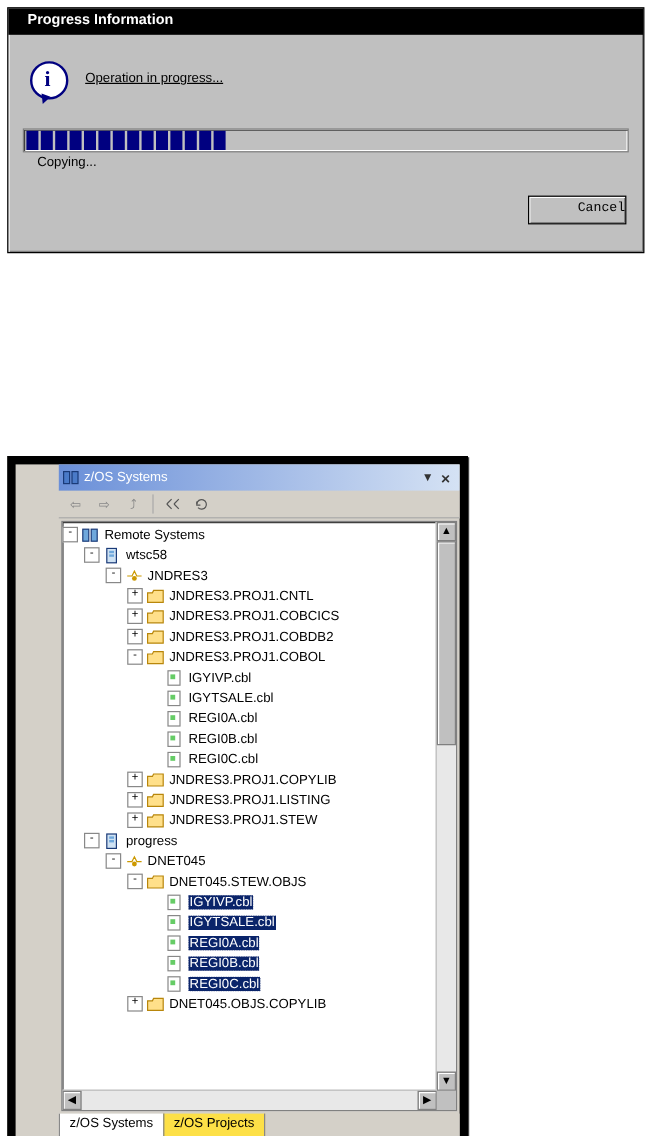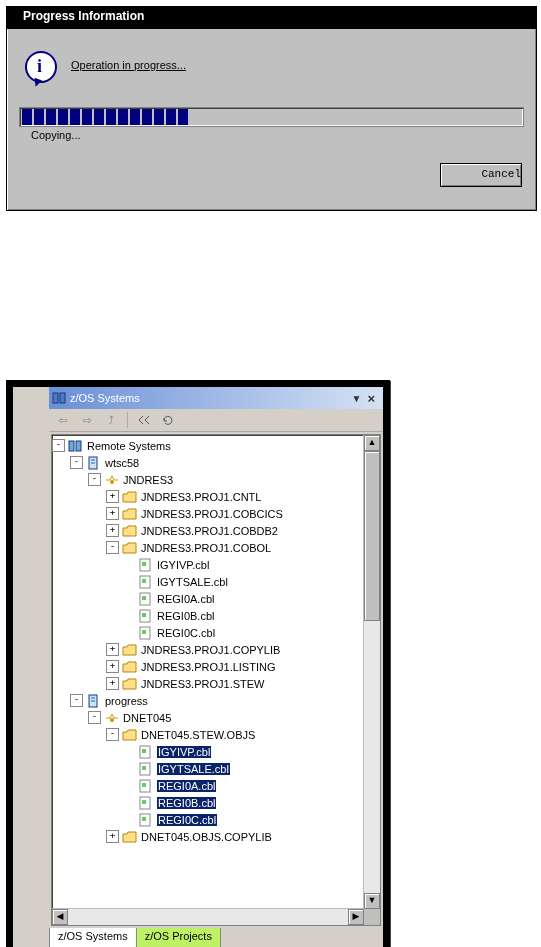--- a/index.html
+++ b/index.html
@@ -265,21 +265,21 @@
   }
 
   .tabs{
     display:flex;
     height:20px;
     background:var(--face-light);
   }
   .tab{
     border:1px solid #888;
     border-top:none;
-    background:#bef264;
+    background:#fde047;
     padding:2px 8px;
     font-size:11px;
     margin-right:-1px;
   }
   .tab.active{
     background:#fff;
   }
 
   
   svg{display:block}

